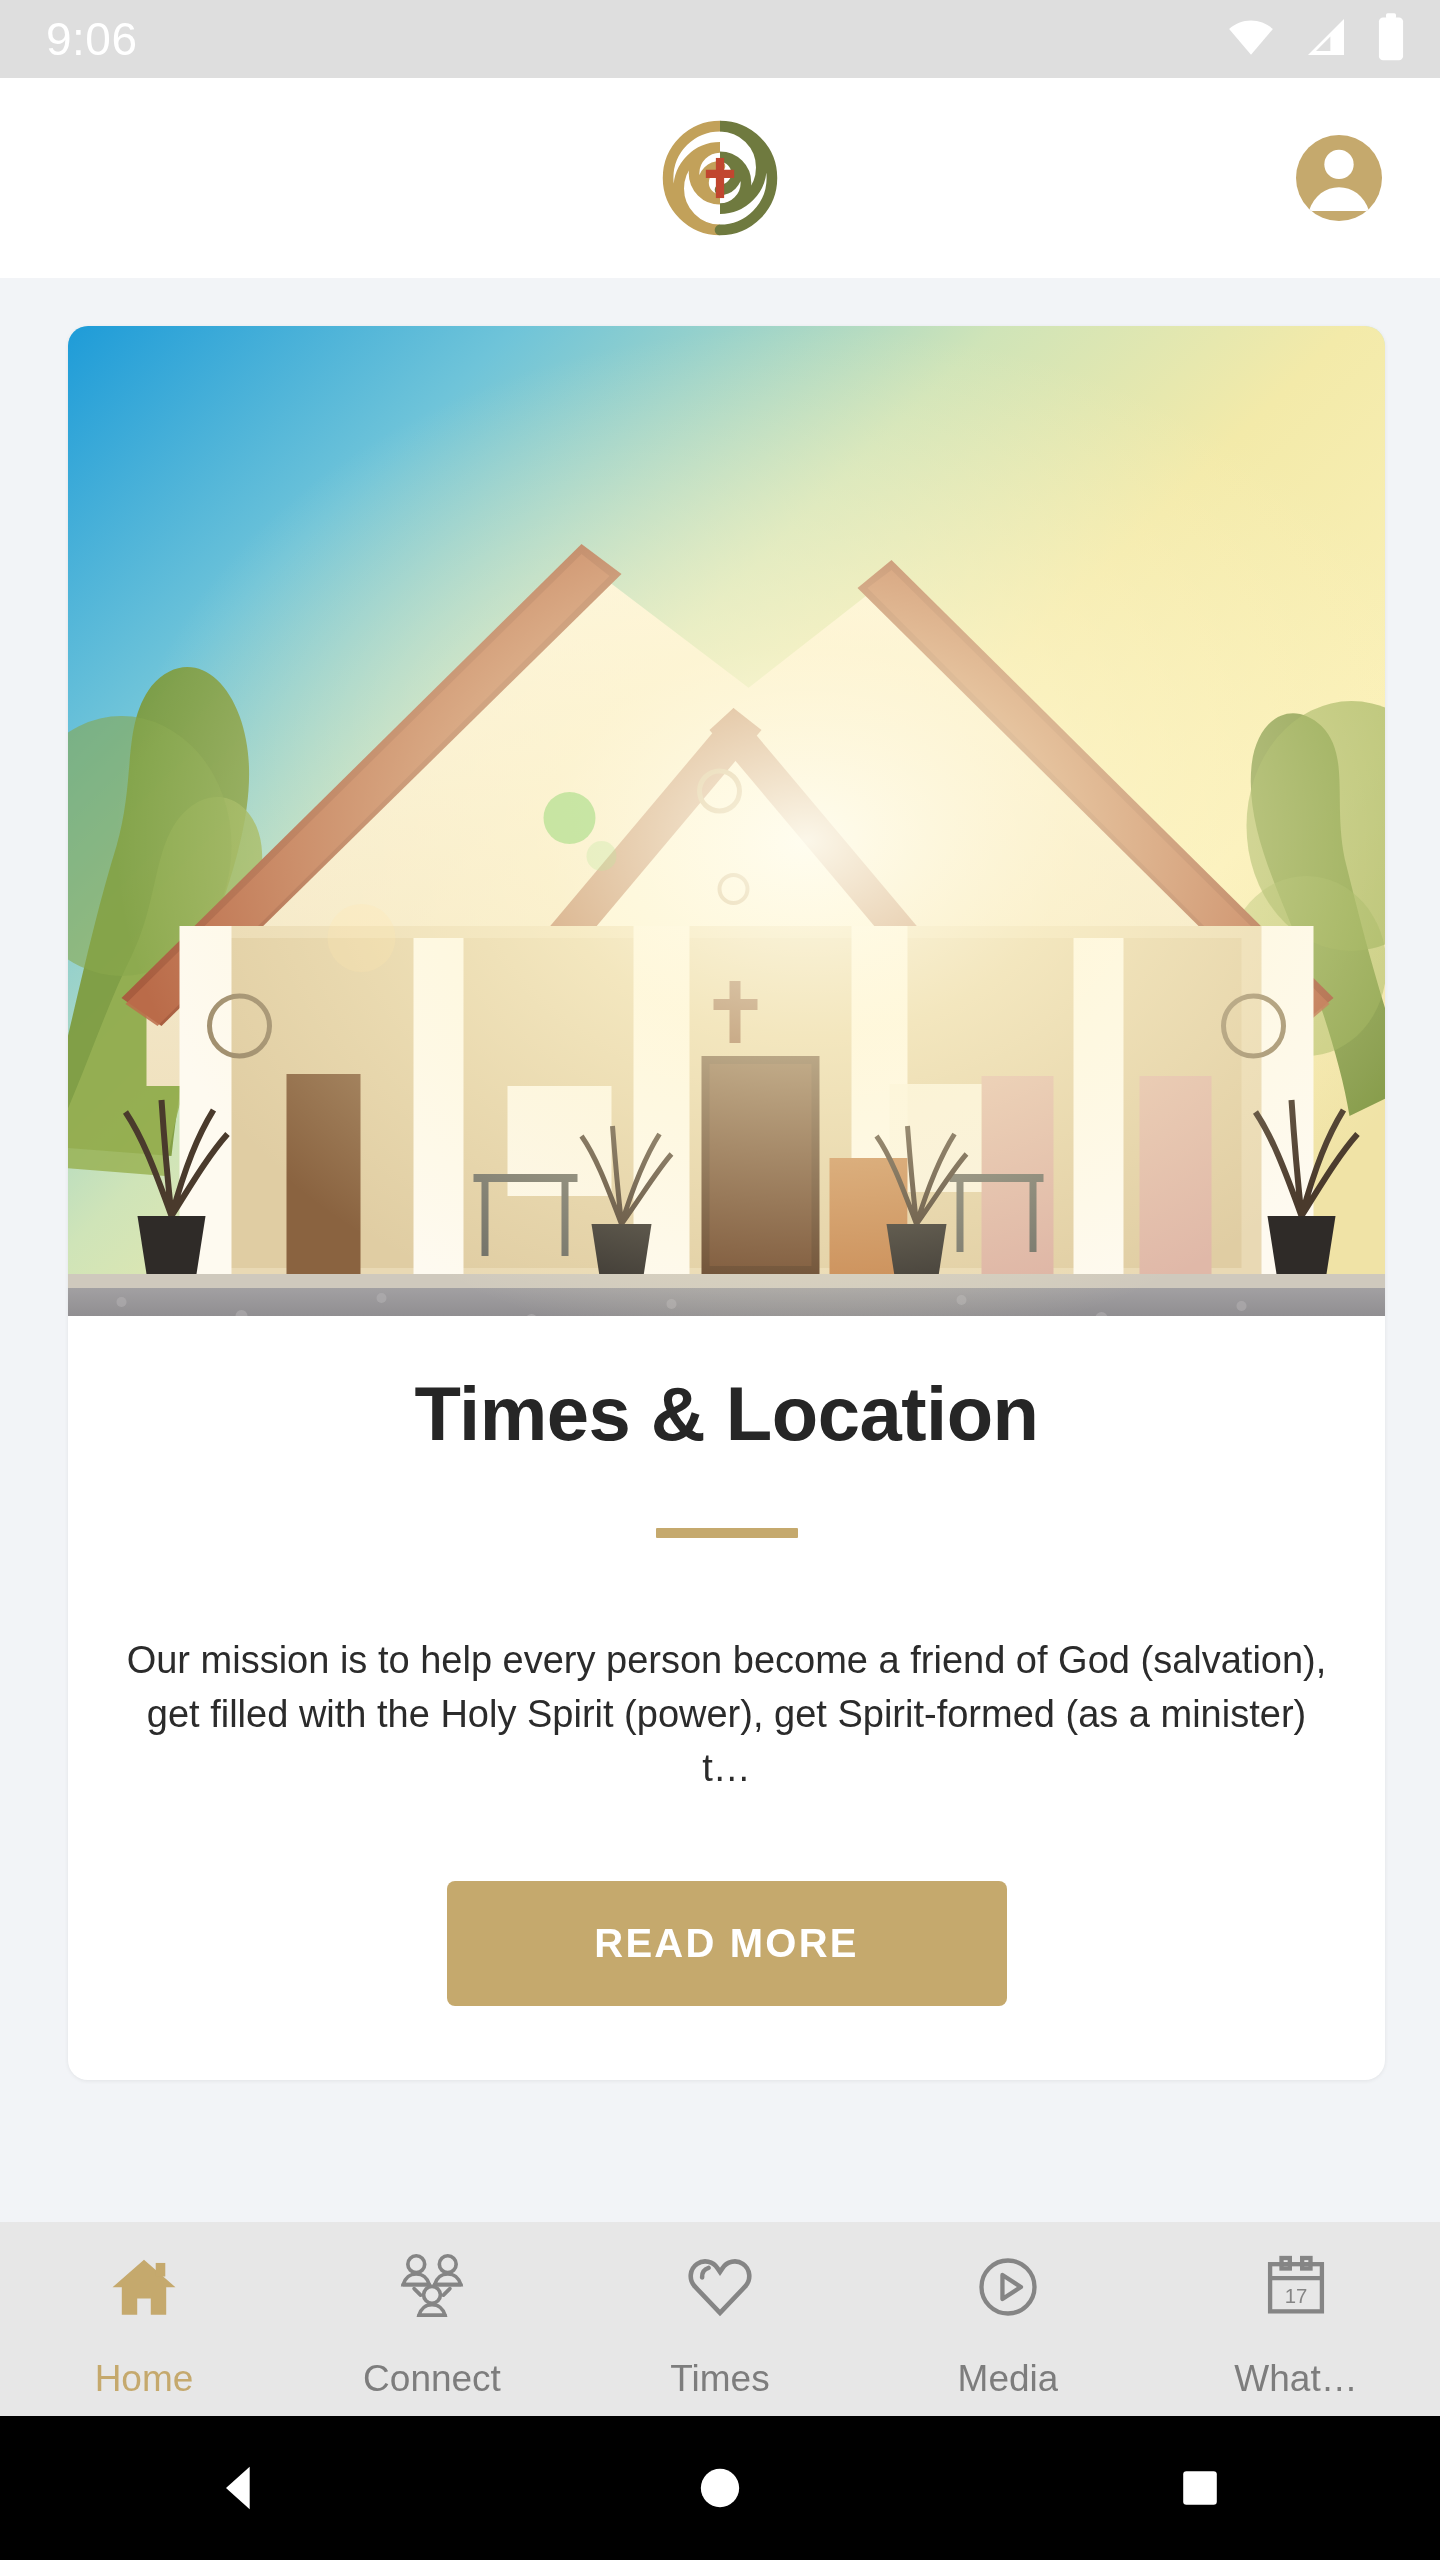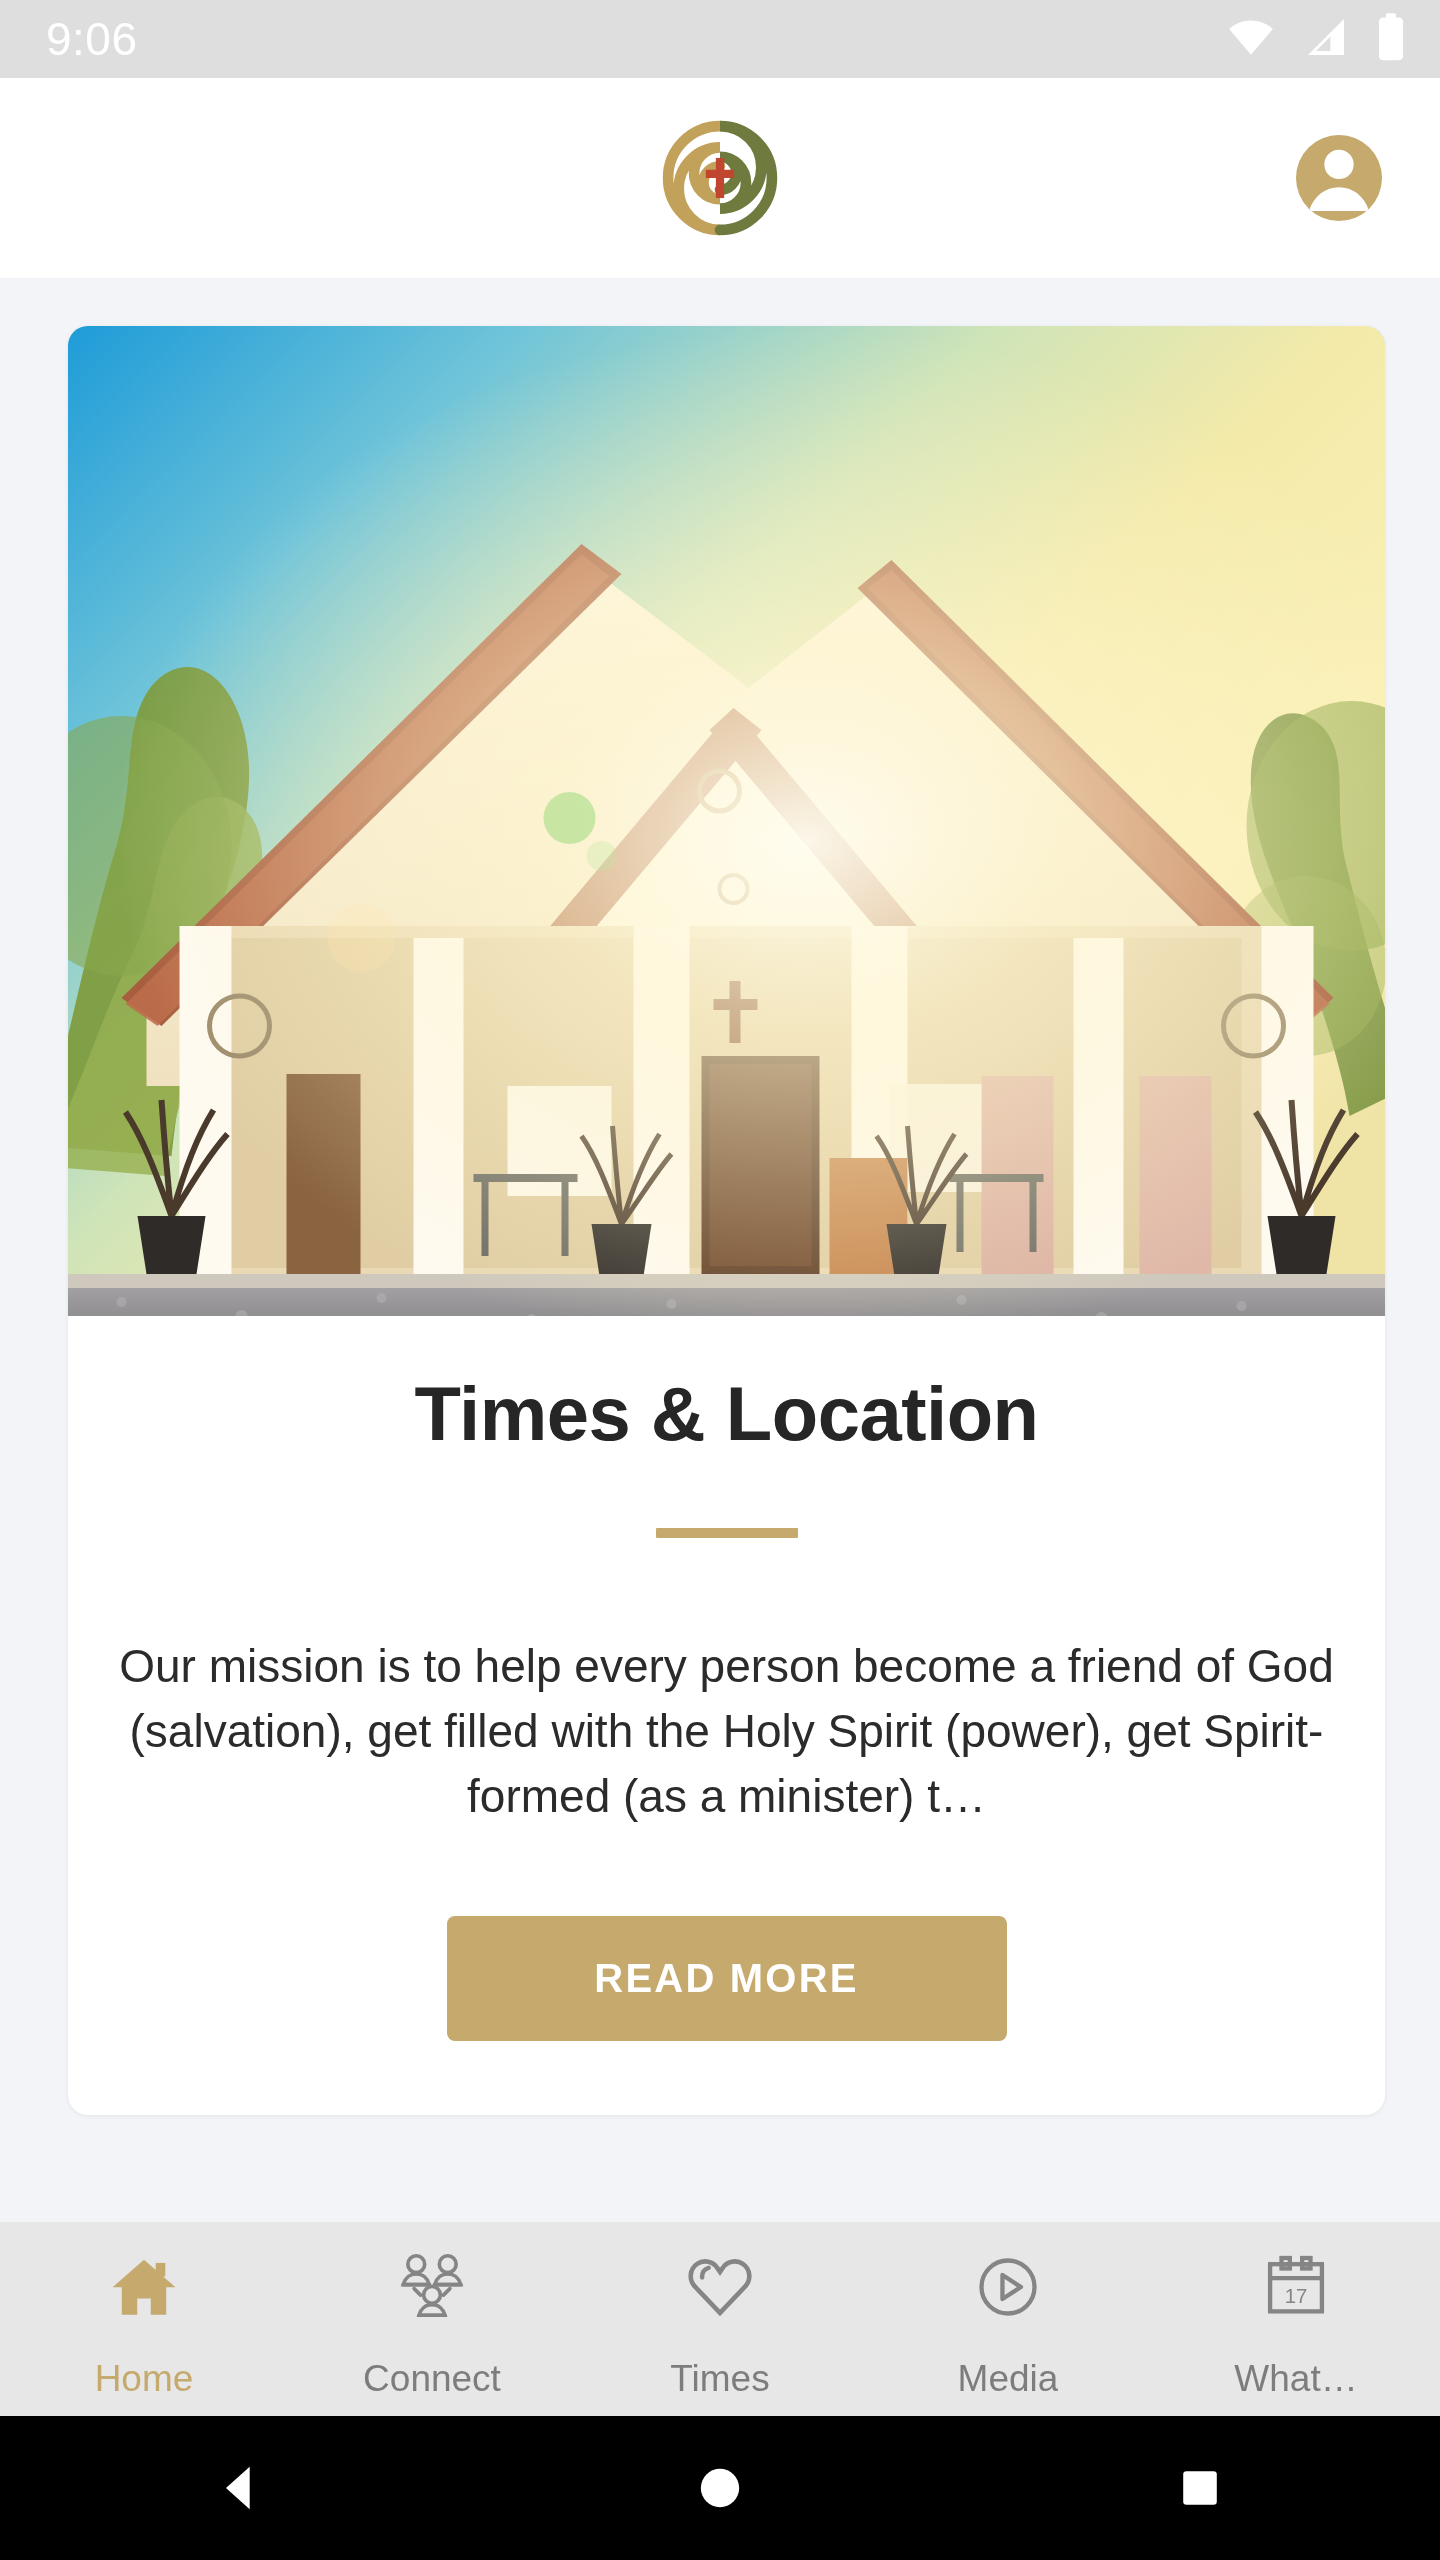--- a/index.html
+++ b/index.html
@@ -97,21 +97,21 @@
     line-height:1.1;
   }
   .divider {
     width:142px; height:10px;
     background:#c5a96d;
     margin:72px auto 0 auto;
     border-radius:1px;
   }
   .card-text {
     margin-top:96px;
-    font-size:46px;
+    font-size:38px;
     line-height:1.42;
     color:#2b2b2b;
     padding:0 10px;
   }
   .read-more {
     display:inline-block;
     margin-top:86px;
     background:#c5a96d;
     color:#ffffff;
     border:none;

